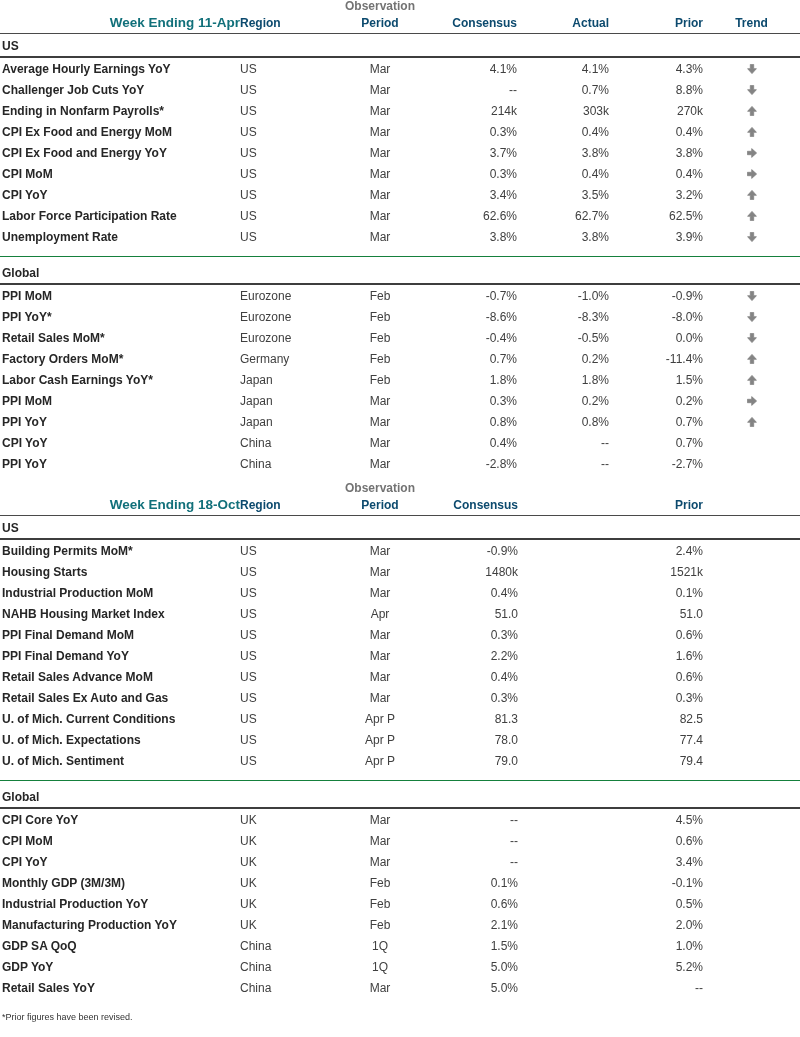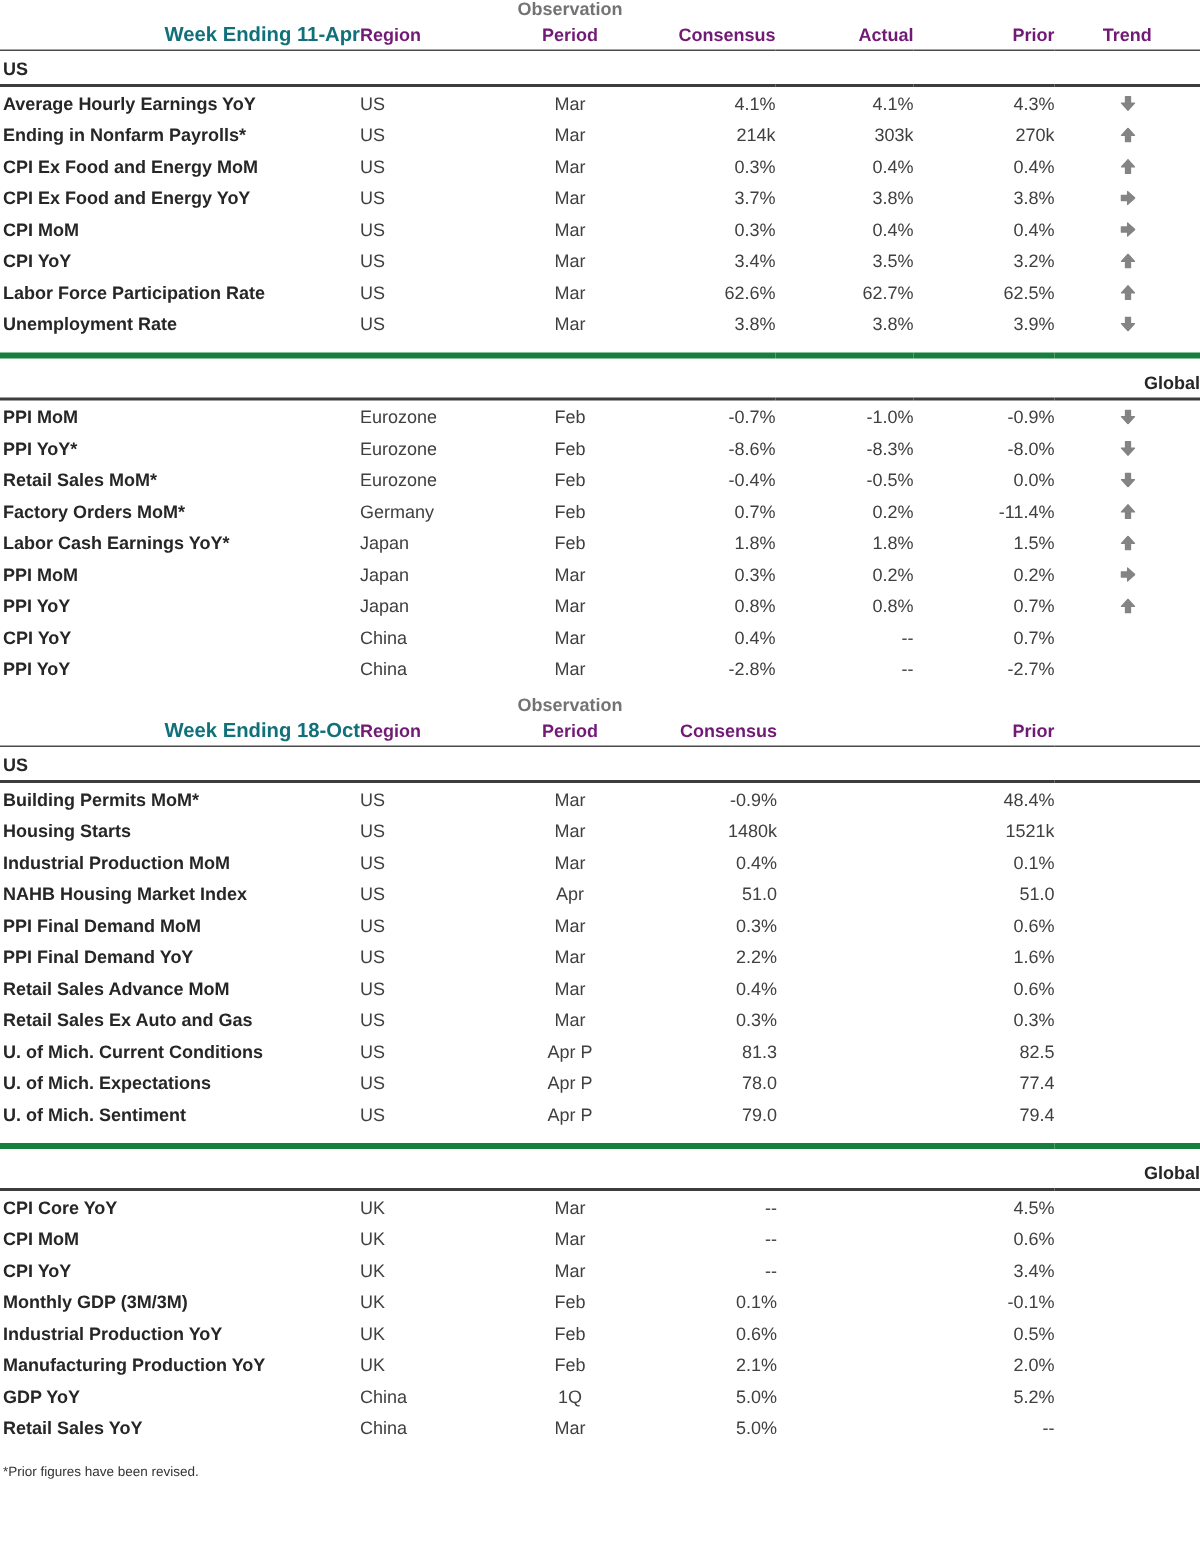--- a/index.html
+++ b/index.html
@@ -38,42 +38,41 @@
   tr.obs-row td {
     height: 13px;
     font-weight: 700;
     color: #737373;
     line-height: 13px;
   }
 
   tr.head-row th {
     height: 17px;
     border-bottom: 1px solid #4a4a4a;
-    color: #701a75;
+    color: #0c4a6e;
     font-weight: 700;
     padding-bottom: 3px;
     vertical-align: bottom;
   }
   th.title {
     font-size: 13.5px;
     font-weight: 700;
     padding-left: 2px;
     text-align: right;
   }
 
   tr.section td {
     font-weight: 700;
     color: #262626;
     border-bottom: 2px solid #3d3d3d;
     padding: 5px 0 3px 2px;
   }
   tr.section.later td {
-    border-top: 4px solid #15803d;
+    border-top: 1px solid #15803d;
     padding-top: 9px;
-    text-align: right;
   }
   tr.gap td { height: 9px; border: none; }
 
   tr.data td { height: 21px; }
   td.ind {
     font-weight: 700;
     color: #262626;
     padding-left: 2px;
     margin-top: 24px;
   }
@@ -132,20 +131,31 @@
           <td class="l">US</td>
           <td class="c">Mar</td>
           <td class="r">4.1%</td>
           <td class="r">4.1%</td>
           <td class="r">4.3%</td>
           <td class="c"><svg viewBox="0 0 10 10" width="10" height="10" class="arrow down">
               <path d="M5 0.4 L9.4 5.3 L6.7 5.3 L6.7 9.6 L3.3 9.6 L3.3 5.3 L0.6 5.3 Z" fill="#848484" stroke="#848484" stroke-width="0.8" stroke-linejoin="round"></path>
             </svg></td>
         </tr>
         <tr class="data">
+          <td class="l ind">Challenger Job Cuts YoY</td>
+          <td class="l">US</td>
+          <td class="c">Mar</td>
+          <td class="r">--</td>
+          <td class="r">0.7%</td>
+          <td class="r">8.8%</td>
+          <td class="c"><svg viewBox="0 0 10 10" width="10" height="10" class="arrow down">
+              <path d="M5 0.4 L9.4 5.3 L6.7 5.3 L6.7 9.6 L3.3 9.6 L3.3 5.3 L0.6 5.3 Z" fill="#848484" stroke="#848484" stroke-width="0.8" stroke-linejoin="round"></path>
+            </svg></td>
+        </tr>
+        <tr class="data">
           <td class="l ind">Ending in Nonfarm Payrolls*</td>
           <td class="l">US</td>
           <td class="c">Mar</td>
           <td class="r">214k</td>
           <td class="r">303k</td>
           <td class="r">270k</td>
           <td class="c"><svg viewBox="0 0 10 10" width="10" height="10" class="arrow up">
               <path d="M5 0.4 L9.4 5.3 L6.7 5.3 L6.7 9.6 L3.3 9.6 L3.3 5.3 L0.6 5.3 Z" fill="#848484" stroke="#848484" stroke-width="0.8" stroke-linejoin="round"></path>
             </svg></td>
         </tr>
@@ -348,21 +358,21 @@
     </thead>
     <tbody>
         <tr class="section">
           <td colspan="6">US</td>
         </tr>
         <tr class="data">
           <td class="l ind">Building Permits MoM*</td>
           <td class="l">US</td>
           <td class="c">Mar</td>
           <td class="r">-0.9%</td>
-          <td class="r">48.4%</td>
+          <td class="r">2.4%</td>
           <td class="c"></td>
         </tr>
         <tr class="data">
           <td class="l ind">Housing Starts</td>
           <td class="l">US</td>
           <td class="c">Mar</td>
           <td class="r">1480k</td>
           <td class="r">1521k</td>
           <td class="c"></td>
         </tr>
@@ -483,20 +493,28 @@
           <td class="r">0.6%</td>
           <td class="r">0.5%</td>
           <td class="c"></td>
         </tr>
         <tr class="data">
           <td class="l ind">Manufacturing Production YoY</td>
           <td class="l">UK</td>
           <td class="c">Feb</td>
           <td class="r">2.1%</td>
           <td class="r">2.0%</td>
+          <td class="c"></td>
+        </tr>
+        <tr class="data">
+          <td class="l ind">GDP SA QoQ</td>
+          <td class="l">China</td>
+          <td class="c">1Q</td>
+          <td class="r">1.5%</td>
+          <td class="r">1.0%</td>
           <td class="c"></td>
         </tr>
         <tr class="data">
           <td class="l ind">GDP YoY</td>
           <td class="l">China</td>
           <td class="c">1Q</td>
           <td class="r">5.0%</td>
           <td class="r">5.2%</td>
           <td class="c"></td>
         </tr>

